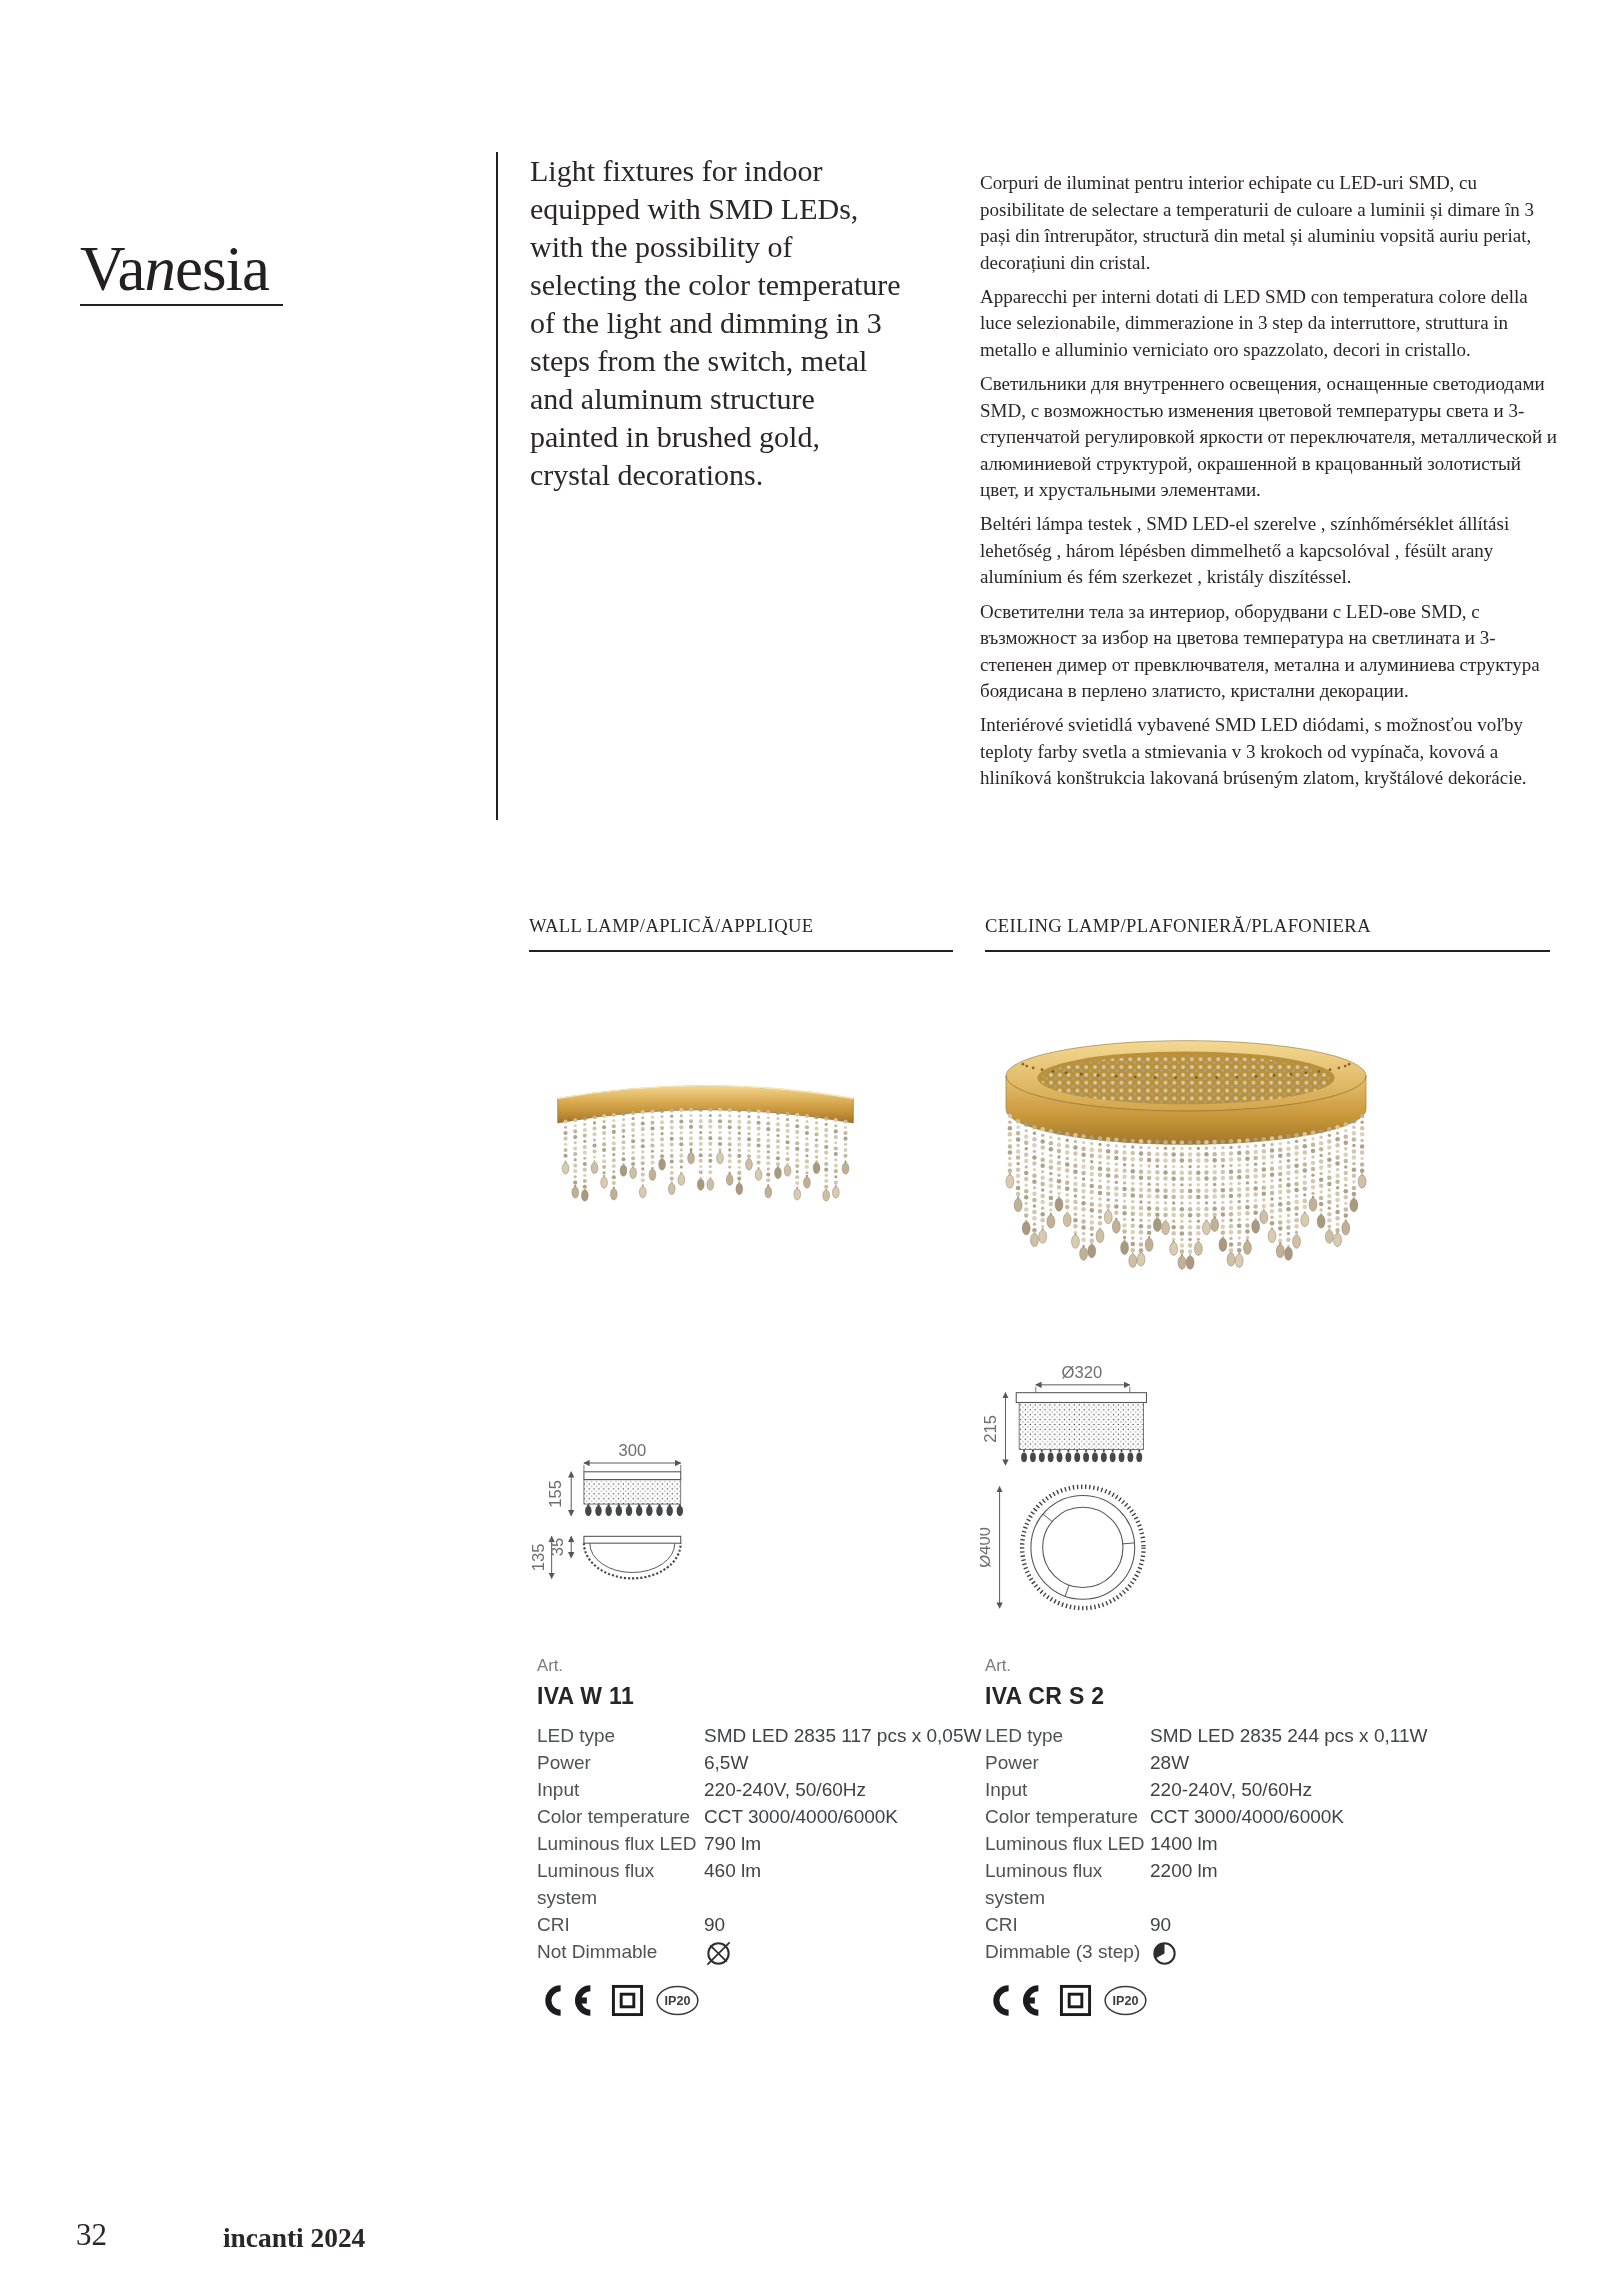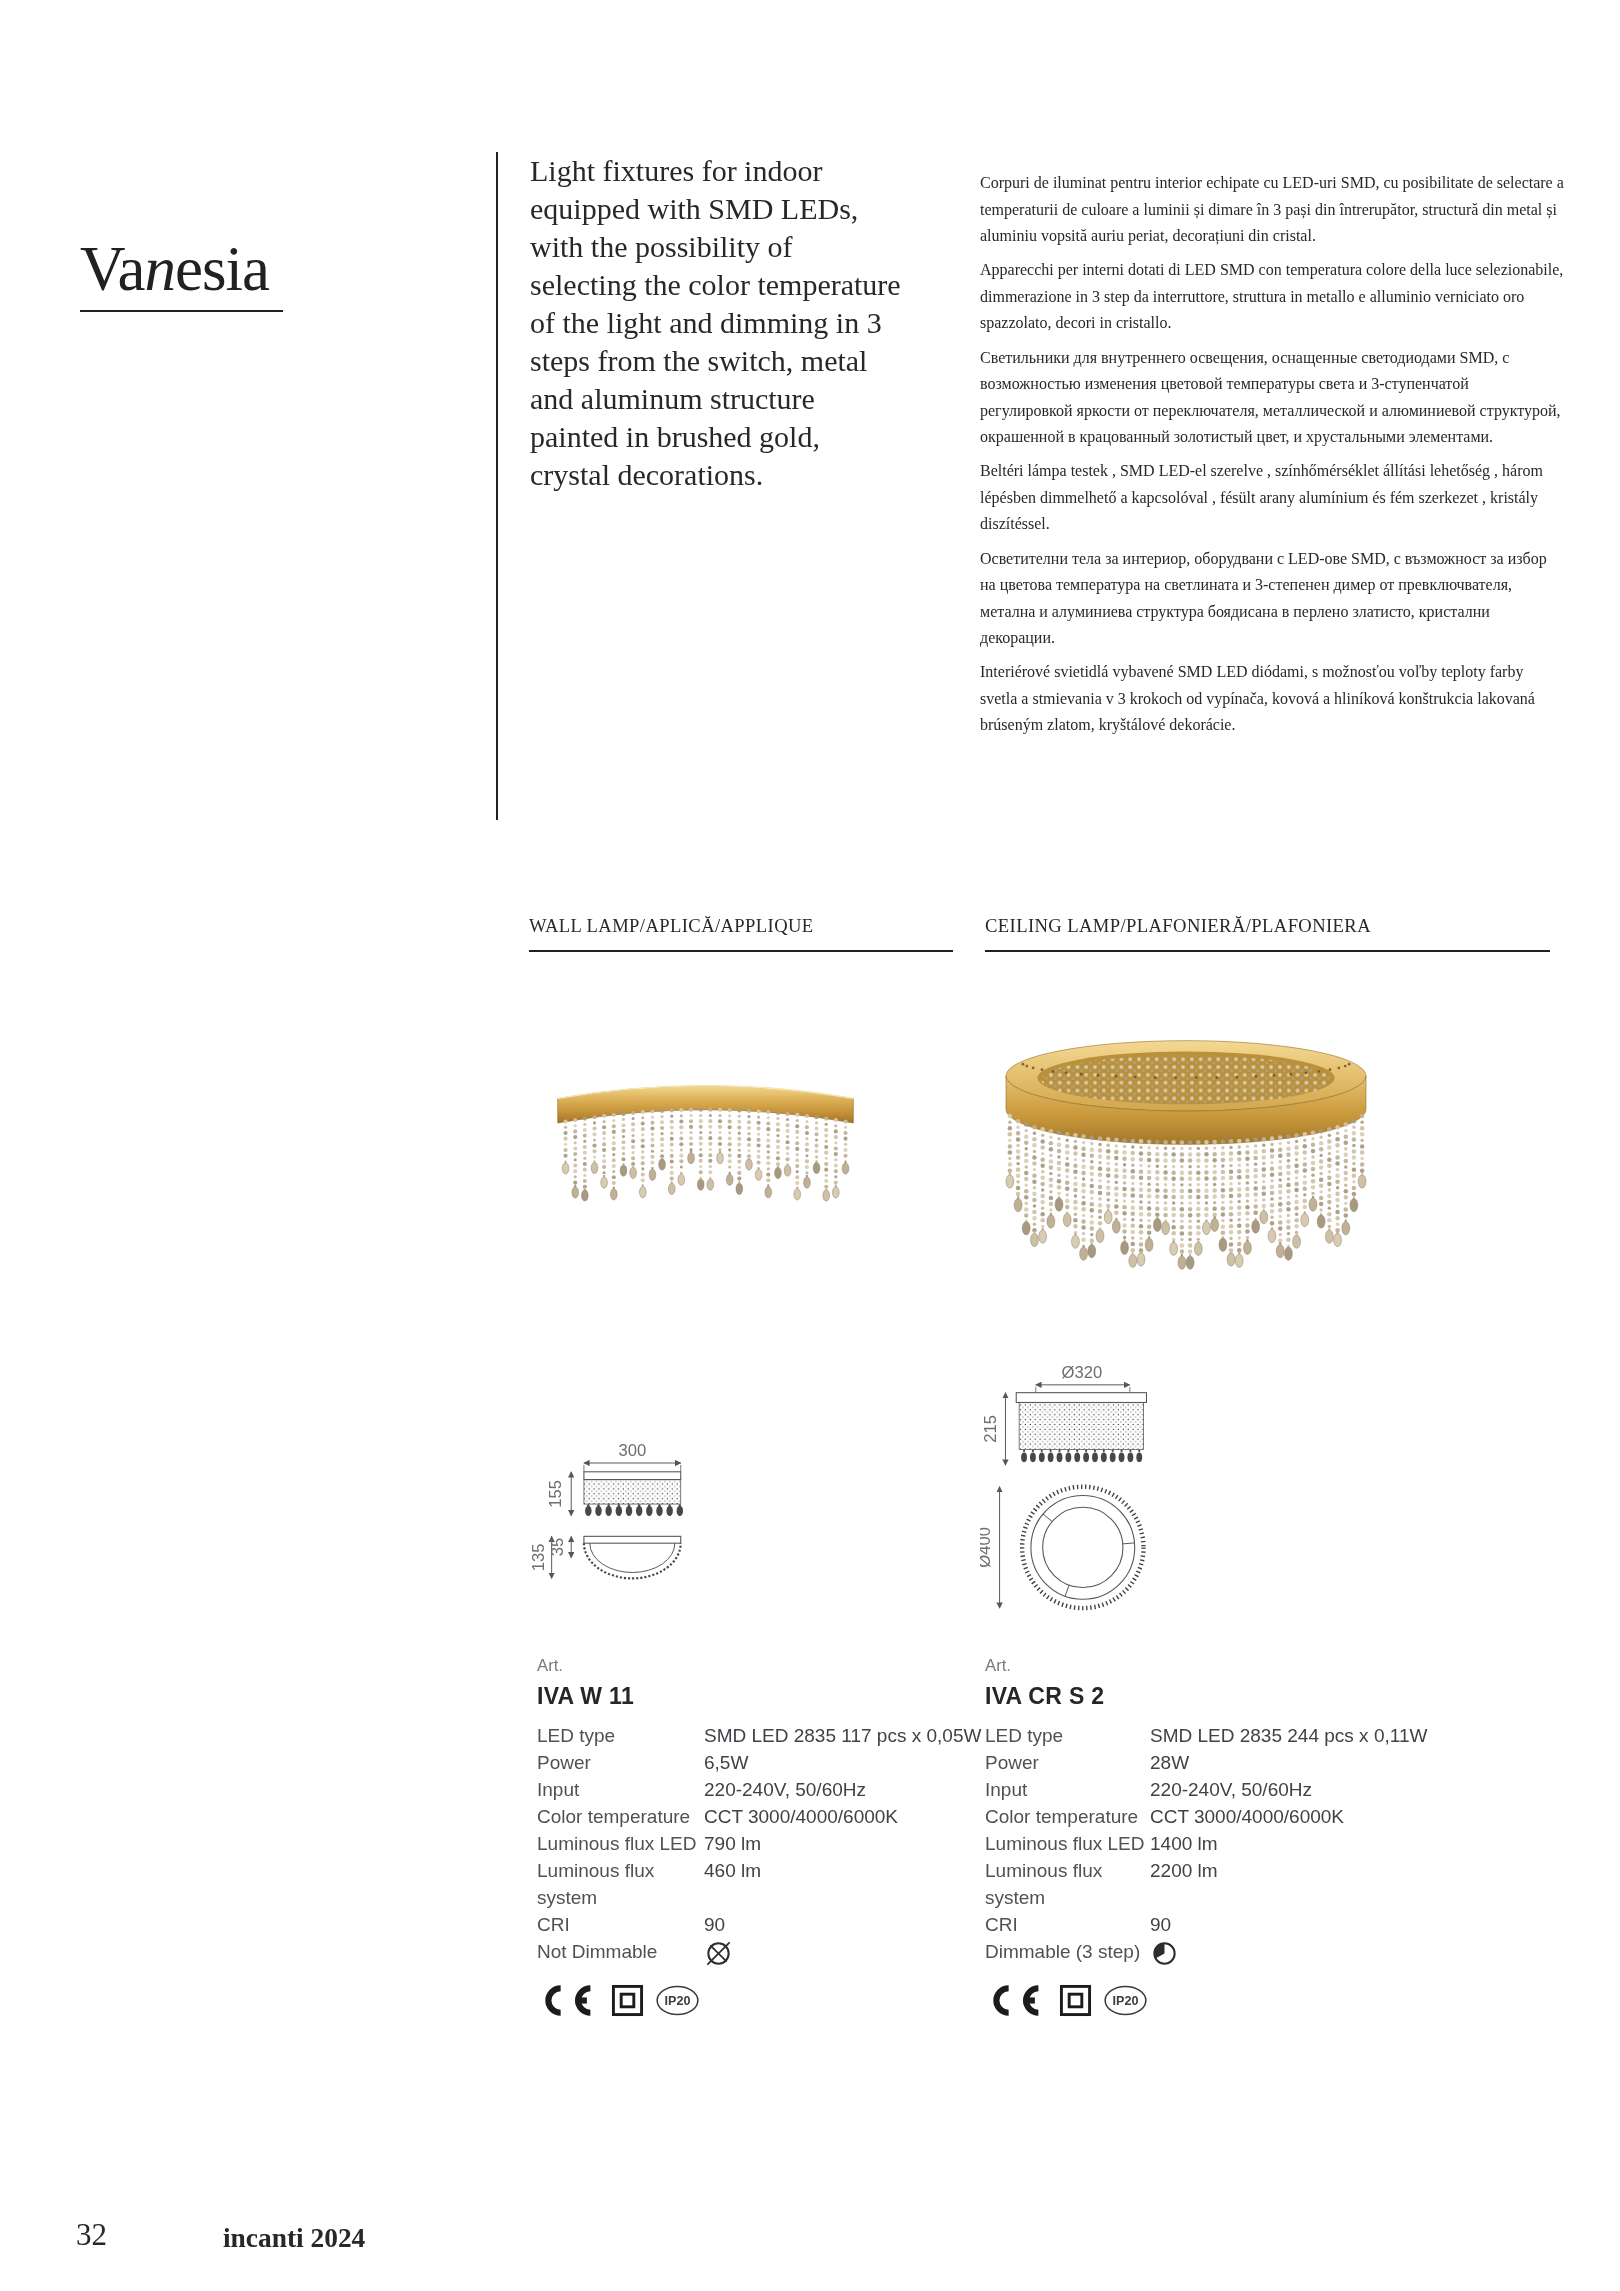--- a/index.html
+++ b/index.html
@@ -1,27 +1,27 @@
 <!DOCTYPE html>
 <html><head>
 <meta charset="utf-8">
 <style>
   html,body{margin:0;padding:0;background:#ffffff;}
   .page{position:relative;width:1620px;height:2292px;background:#fff;overflow:hidden;
         font-family:"Liberation Serif","DejaVu Serif",serif;color:#2b2727;}
   
   .brand{position:absolute;left:80px;top:238px;font-size:63px;line-height:63px;
-         letter-spacing:-1px;color:#232021;border-bottom:2px solid #232021;padding-bottom:9px;padding-right:13.7px;}
+         letter-spacing:-1px;color:#232021;border-bottom:2px solid #232021;padding-bottom:3px;padding-right:13.7px;}
   .brand i{font-style:italic;}
   
   .vrule{position:absolute;left:496px;top:152px;width:2px;height:668px;background:#232021;}
   
   .intro{position:absolute;left:530px;top:152px;width:374px;font-size:30px;line-height:38px;color:#2b2727;}
   
-  .trans{position:absolute;left:980px;top:170px;width:584px;font-size:16px;line-height:26.5px;color:#2b2727;}
+  .trans{position:absolute;left:980px;top:170px;width:584px;font-size:19px;line-height:26.5px;color:#2b2727;}
   .trans p{margin:0 0 7.8px 0;}
   
   .sec-h{position:absolute;top:915px;font-size:18.6px;letter-spacing:0.4px;color:#2b2727;
          border-bottom:2px solid #232021;padding-bottom:12.7px;}
   .sec-h.wall{left:529px;width:424px;}
   .sec-h.ceiling{left:985px;width:565px;}
   
   .abs{position:absolute;}
   
   .spec{position:absolute;width:451px;font-family:"Liberation Sans",sans-serif;}

